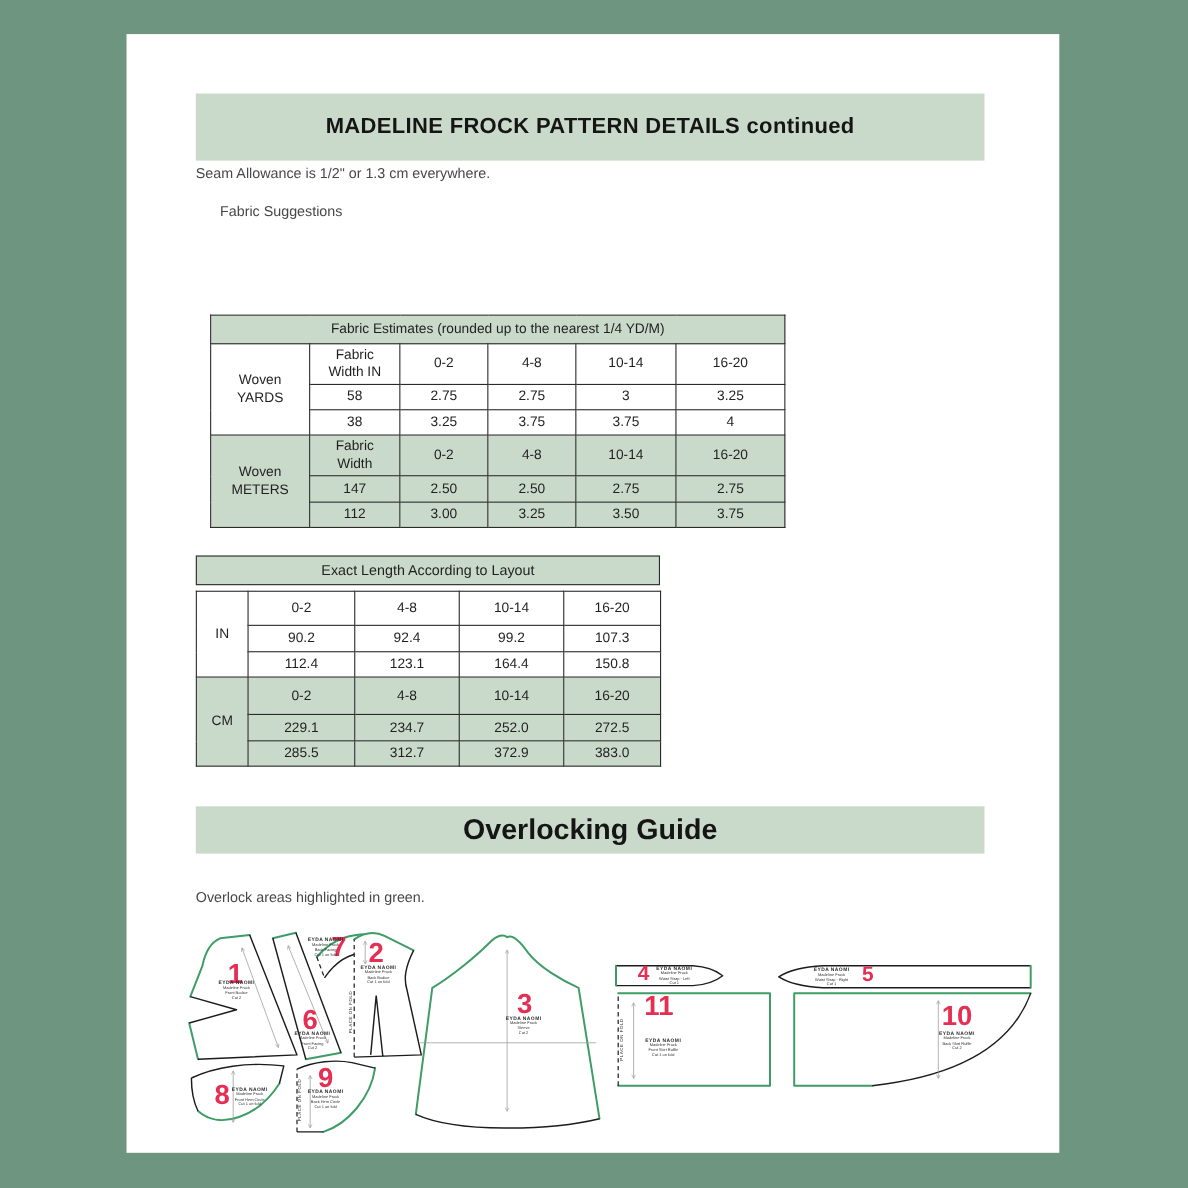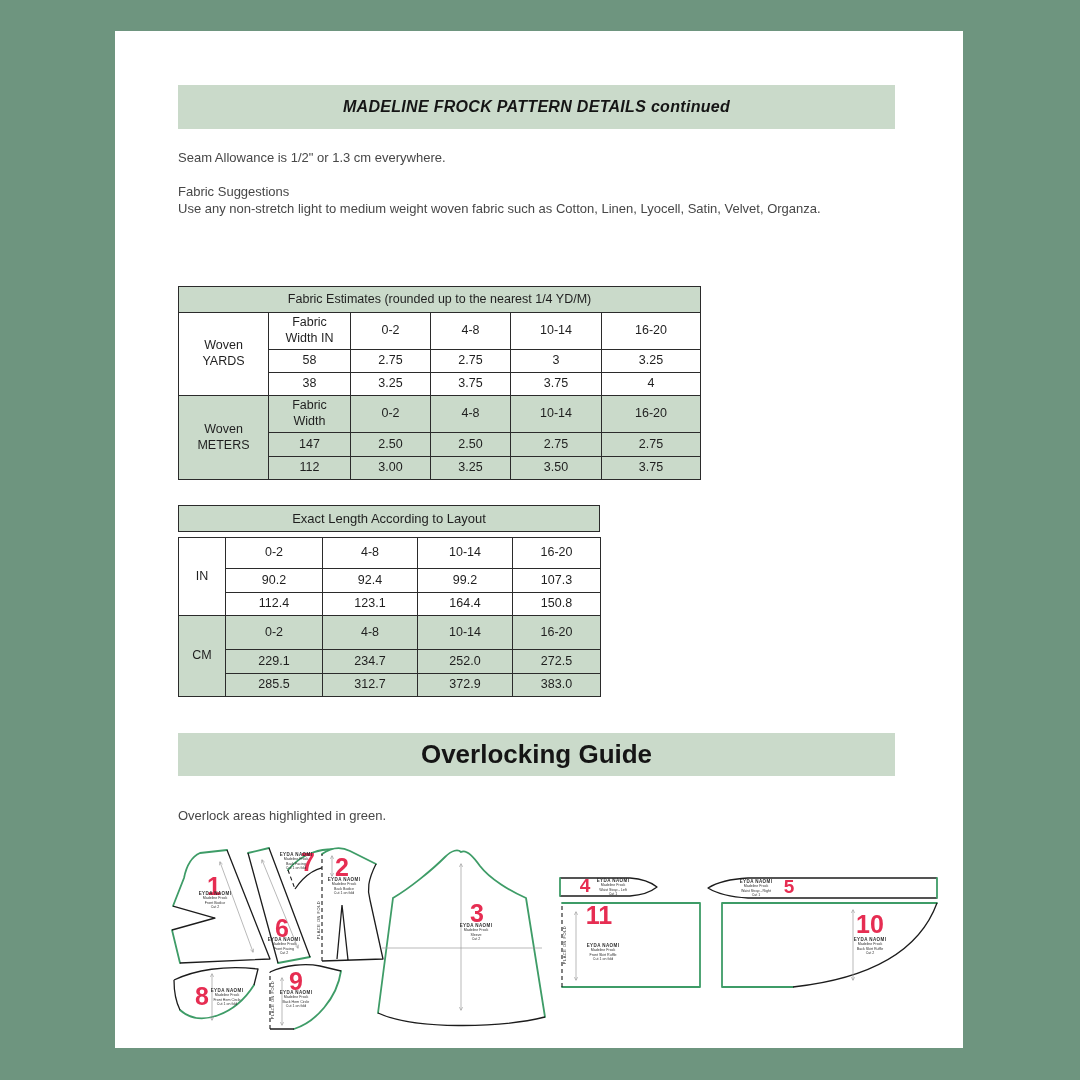--- a/index.html
+++ b/index.html
@@ -1,21 +1,21 @@
 <!DOCTYPE html>
 <html><head>
 <meta charset="utf-8">
 <style>
   html,body{margin:0;padding:0;}
   body{width:1080px;height:1080px;background:#6E957F;position:relative;
        font-family:"Liberation Sans",sans-serif;overflow:hidden;}
   .page{position:absolute;left:115px;top:31px;width:848px;height:1017px;background:#ffffff;}
   .band{position:absolute;left:63px;width:717px;background:#CADACA;display:flex;
         align-items:center;justify-content:center;font-weight:bold;color:#151515;}
-  #title-band{top:54px;height:44px;font-size:16px;letter-spacing:.3px;font-style:italic;}
+  #title-band{top:54px;height:61px;font-size:20px;letter-spacing:.3px;}
   #overlock-band{top:702px;height:43px;font-size:26px;}
   .para{position:absolute;left:63px;font-size:13px;color:#474747;line-height:17px;}
   
   table.tbl{position:absolute;border-collapse:collapse;table-layout:fixed;}
   .tbl td{border:1px solid #2b2b2b;text-align:center;vertical-align:middle;
           font-size:12.5px;color:#1f1f1f;padding:0;line-height:1.25;}
   td.g{background:#CADACA;}
   tr.r25>td{height:25px;} tr.r36>td{height:36px;} tr.r22>td{height:22px;}
   tr.r23>td{height:23px;margin-top:40px;} tr.r30>td{height:30px;} tr.r33>td{height:33px;}
   .band2{position:absolute;left:63px;top:474px;width:422px;height:27px;background:#CADACA;
@@ -41,27 +41,26 @@
 </style>
 </head>
 <body>
 
 <div class="page">
 
   <div class="band" id="title-band">MADELINE FROCK PATTERN DETAILS continued</div>
 
   <div class="para" style="top:118px;">Seam Allowance is 1/2" or 1.3 cm everywhere.</div>
 
-  <div class="para" style="top:152px;">
+  <div class="para" style="top:152px;margin-left:22px;">
     <div>Fabric Suggestions</div>
-    <div>Use any non-stretch light to medium weight woven fabric such as Cotton, Linen, Lyocell, Satin, Velvet, Organza.</div>
   </div>
 
 
-  <table class="tbl" style="left:63px;top:255px;width:522px;padding-left:45px;">
+  <table class="tbl" style="left:76px;top:255px;width:522px;padding-left:45px;">
     <colgroup>
       <col style="width:90px">
         <col style="width:82px">
         <col style="width:80px">
       <col style="width:80px">
         <col style="width:91px">
         <col style="width:99px">
     </colgroup>
     <tbody>
         <tr class="r25">

